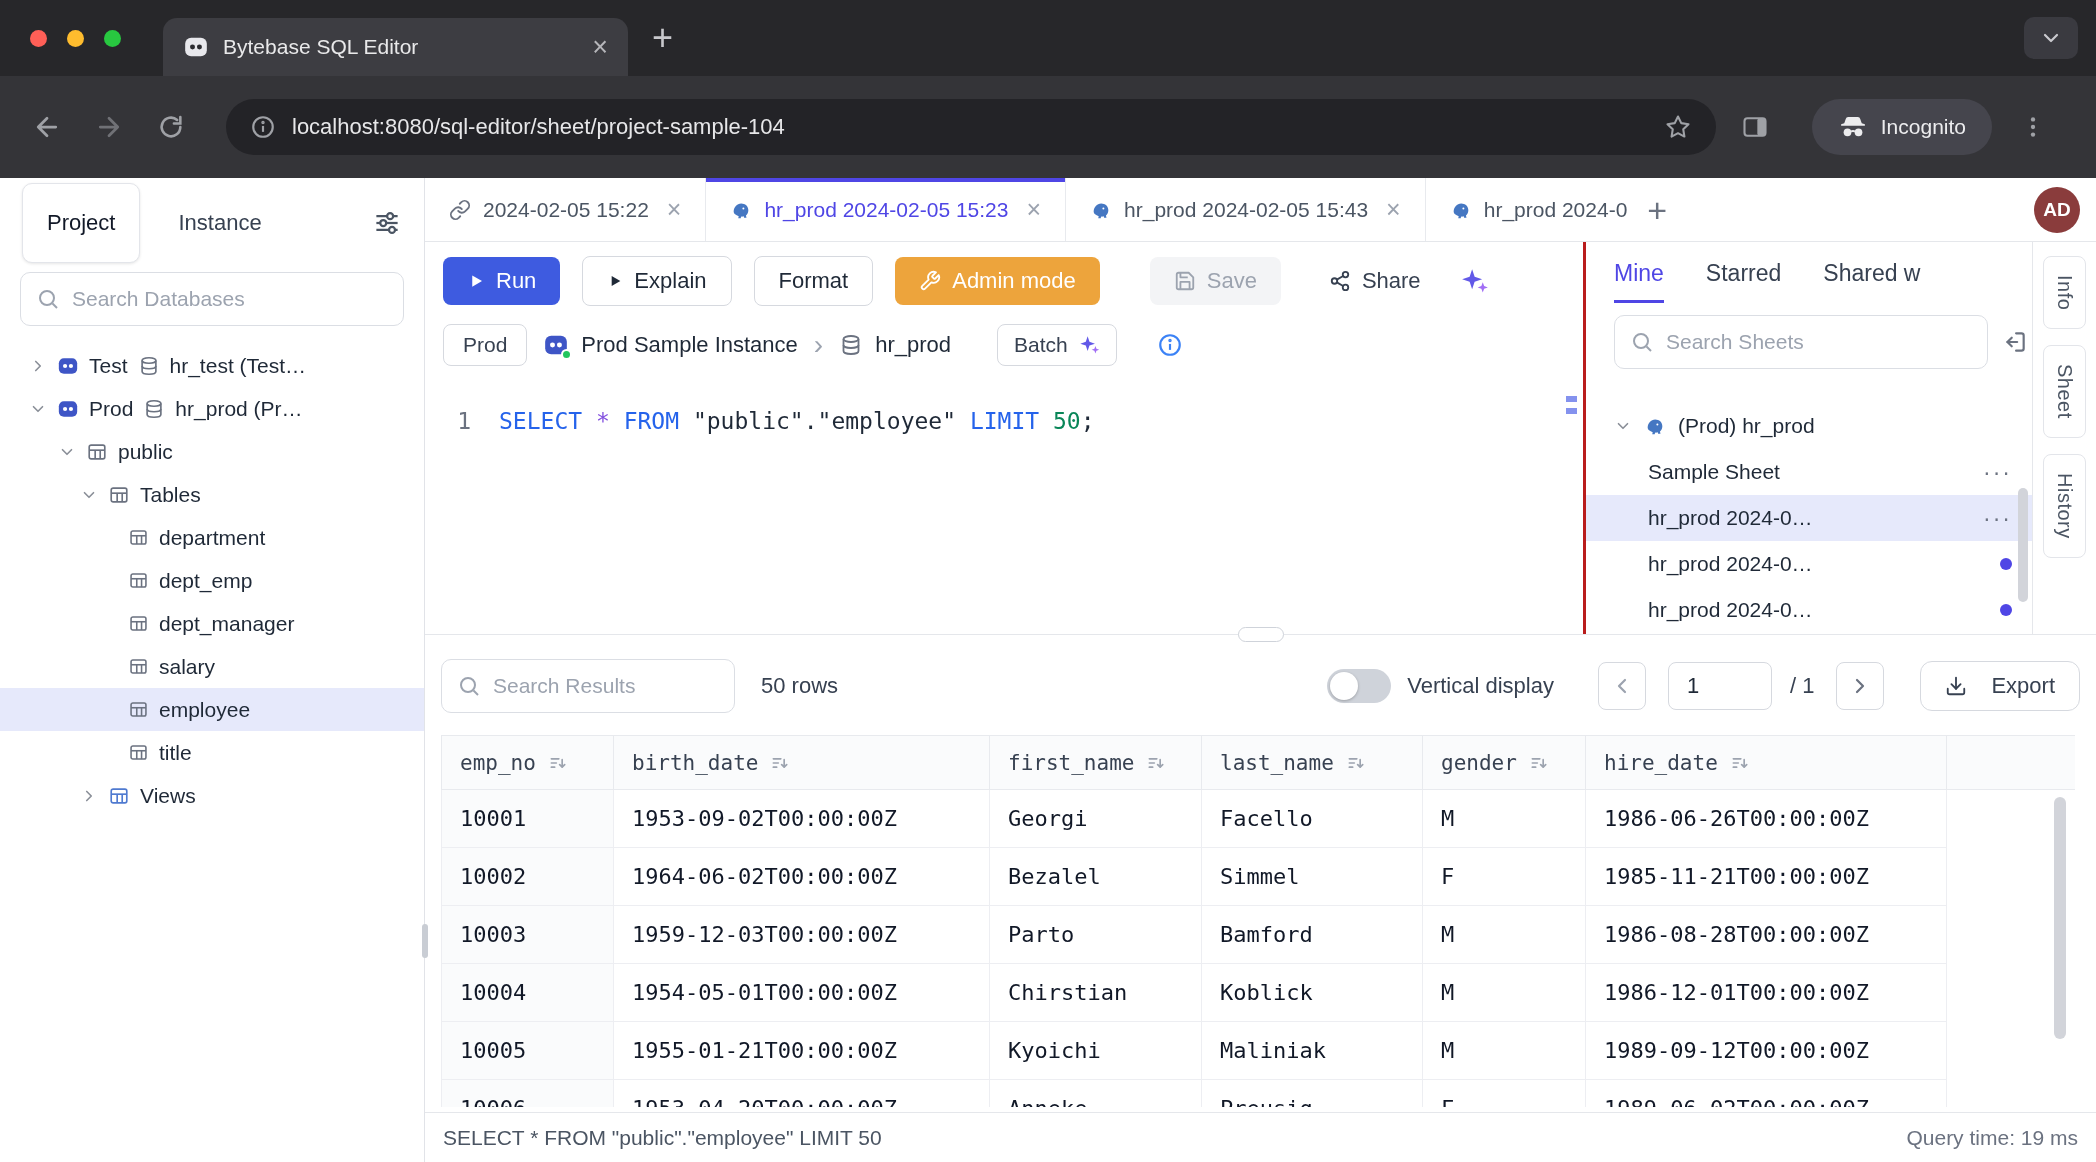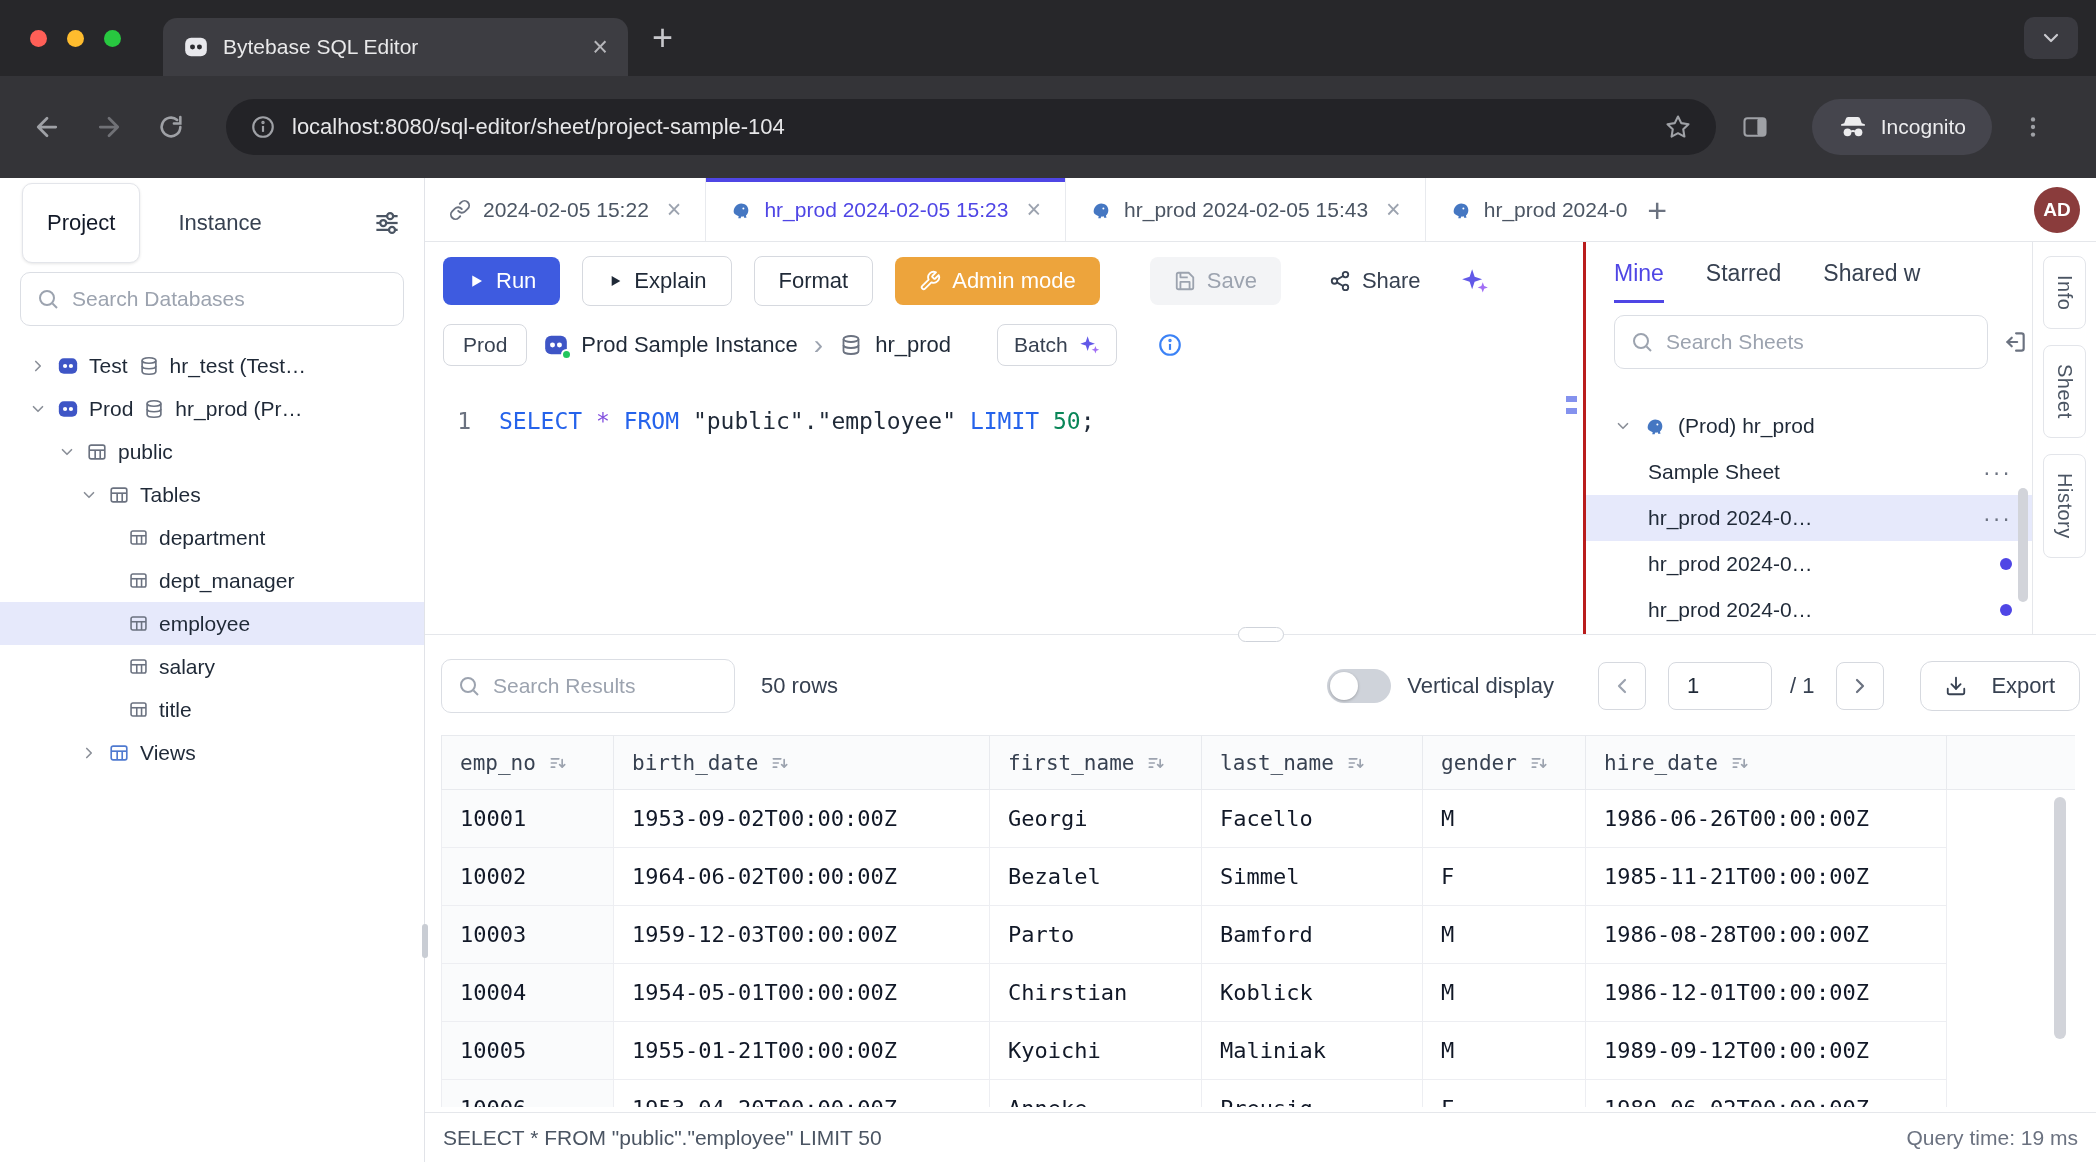--- a/index.html
+++ b/index.html
@@ -419,33 +419,39 @@
         <div class="trow pl4">
           <svg class="tic" width="21" height="21">
               <use href="#i-grid"></use>
             </svg>
           <span>department</span>
         </div>
         <div class="trow pl4">
           <svg class="tic" width="21" height="21">
               <use href="#i-grid"></use>
             </svg>
+          <span>dept_emp</span>
+        </div>
+        <div class="trow pl4">
+          <svg class="tic" width="21" height="21">
+              <use href="#i-grid"></use>
+            </svg>
           <span>dept_manager</span>
+        </div>
+        <div class="trow pl4">
+          <svg class="tic" width="21" height="21">
+              <use href="#i-grid"></use>
+            </svg>
+          <span>salary</span>
         </div>
         <div class="trow pl4 sel">
           <svg class="tic" width="21" height="21">
               <use href="#i-grid"></use>
             </svg>
           <span>employee</span>
-        </div>
-        <div class="trow pl4">
-          <svg class="tic" width="21" height="21">
-              <use href="#i-grid"></use>
-            </svg>
-          <span>salary</span>
         </div>
         <div class="trow pl4">
           <svg class="tic" width="21" height="21">
               <use href="#i-grid"></use>
             </svg>
           <span>title</span>
         </div>
         <div class="trow pl3">
           <svg class="caret" width="18" height="18">
               <use href="#i-chev-r"></use>

